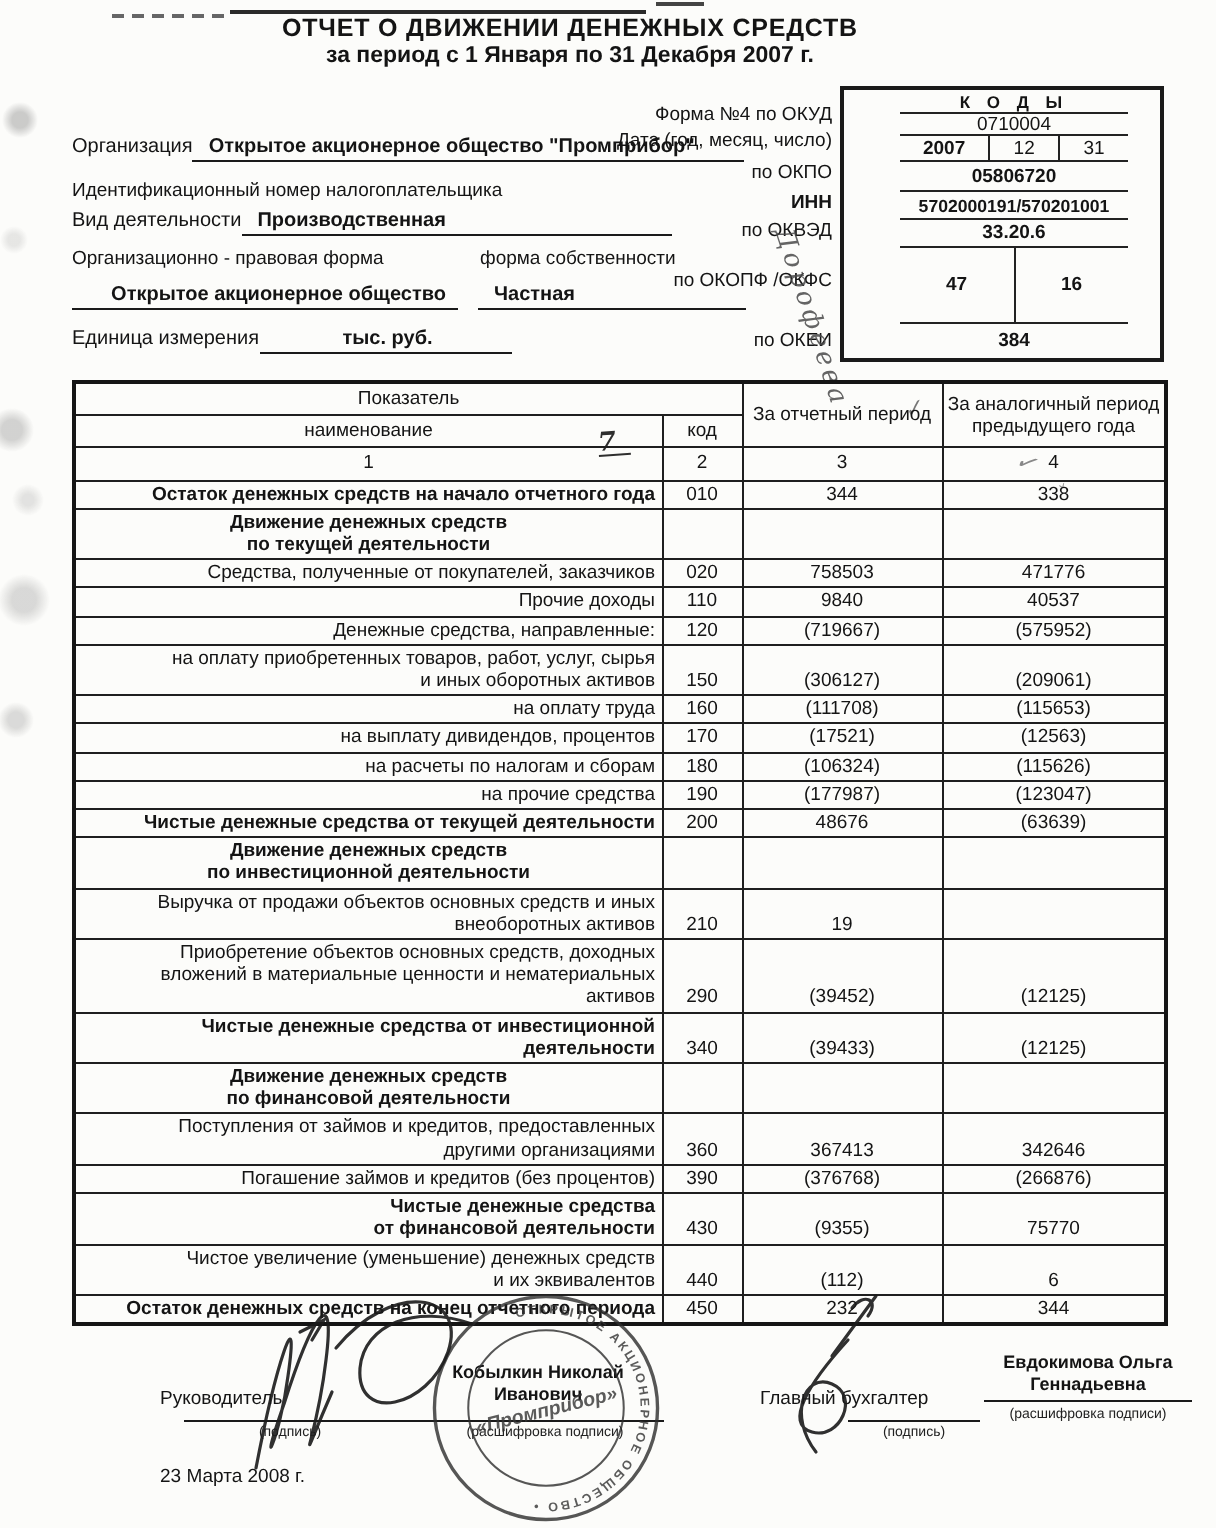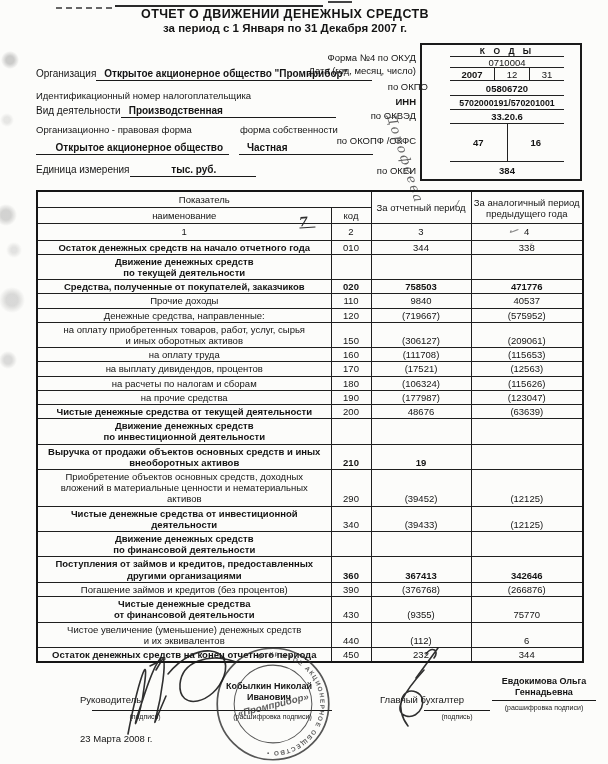--- a/index.html
+++ b/index.html
@@ -31,28 +31,28 @@
       justify-content:center;font-size:9.5px;box-sizing:border-box;margin-left:28px;}
   .cb:last-child{border-bottom:none;}
   .cell-split{display:flex;width:100%;height:100%;align-items:center;}
   .cell-split>div{flex:1;text-align:center;border-left:1px solid #222;height:100%;display:flex;align-items:center;justify-content:center;}
   .cell-split>div:first-child{border-left:none;}
   
   table.cf{border-collapse:collapse;table-layout:fixed;width:546px;border:2px solid #151515;}
   table.cf th,table.cf td{border:1px solid #1f1f1f;font-size:9.5px;padding:1px 3px;line-height:1.18;}
   table.cf th{font-weight:normal;text-align:center;padding:2px;}
   .numrow th{font-size:8px;padding:0;line-height:1.1;height:10px;}
-  td.c-name{text-align:center;vertical-align:top;white-space:pre-line;}
+  td.c-name{text-align:right;vertical-align:top;white-space:pre-line;}
   td.c-code{text-align:center;vertical-align:bottom;}
   td.c-val{text-align:center;vertical-align:bottom;padding-right:5px;}
   td.sec{text-align:center;font-weight:bold;vertical-align:middle;white-space:pre-line;}
   td.bold{font-weight:bold;}
   td.ind{padding-left:17px;}
   td.nb{border-bottom:none;}
-  td.nt{border-top:none;font-weight:bold;}
+  td.nt{border-top:none;}
   
   .hand{font-family:"DejaVu Serif",serif;font-style:italic;color:#4a4a4a;}
   .mark7{left:299px;top:214px;font-size:13px;font-weight:bold;color:#2e2e2e;transform:rotate(-4deg);}
   .mark7:after{content:"";display:block;width:16px;border-top:1.6px solid #2e2e2e;margin-top:-2px;}
   .chk1{left:452px;top:198px;font-size:11px;color:#777;transform:rotate(-18deg);}
   .chk2{left:508px;top:224px;font-size:12px;color:#888;transform:rotate(24deg);}
   .chk3{left:530px;top:242px;font-size:10px;color:#999;transform:rotate(-30deg);}
   .dorofeeva{left:398px;top:112px;font-size:13px;letter-spacing:2px;transform:rotate(72deg);transform-origin:0 0;opacity:.85;}
   
   .sig-label{font-size:9.5px;margin-left:44px;}
@@ -69,21 +69,21 @@
   <div class="abs noise"></div>
   <div class="abs rule-dash"></div>
   <div class="abs rule-main"></div>
   <div class="abs rule-tick"></div>
 
   <div class="abs title">ОТЧЕТ О ДВИЖЕНИИ ДЕНЕЖНЫХ СРЕДСТВ</div>
   <div class="abs subtitle">за  период с 1 Января по 31 Декабря 2007 г.</div>
 
   <div class="abs rlbl" style="right:192px;top:52px">Форма №4 по ОКУД</div>
   <div class="abs rlbl" style="right:192px;top:65px">Дата (год, месяц, число)</div>
-  <div class="abs rlbl" style="right:180px;top:81px">по ОКПО</div>
+  <div class="abs rlbl" style="right:192px;top:81px">по ОКПО</div>
   <div class="abs rlbl" style="right:192px;top:96px;font-weight:bold">ИНН</div>
   <div class="abs rlbl" style="right:192px;top:110px">по ОКВЭД</div>
   <div class="abs rlbl" style="right:192px;top:135px">по ОКОПФ /ОКФС</div>
   <div class="abs rlbl" style="right:192px;top:165px">по ОКЕИ</div>
 
   <div class="abs codes">
     <div class="cb" style="top:0;height:12px;font-weight:bold;letter-spacing:3px;font-size:8.5px">К О Д Ы</div>
     <div class="cb" style="top:12px;height:11px">0710004</div>
     <div class="cb" style="top:23px;height:13px;padding:0">
       <div class="cell-split">

